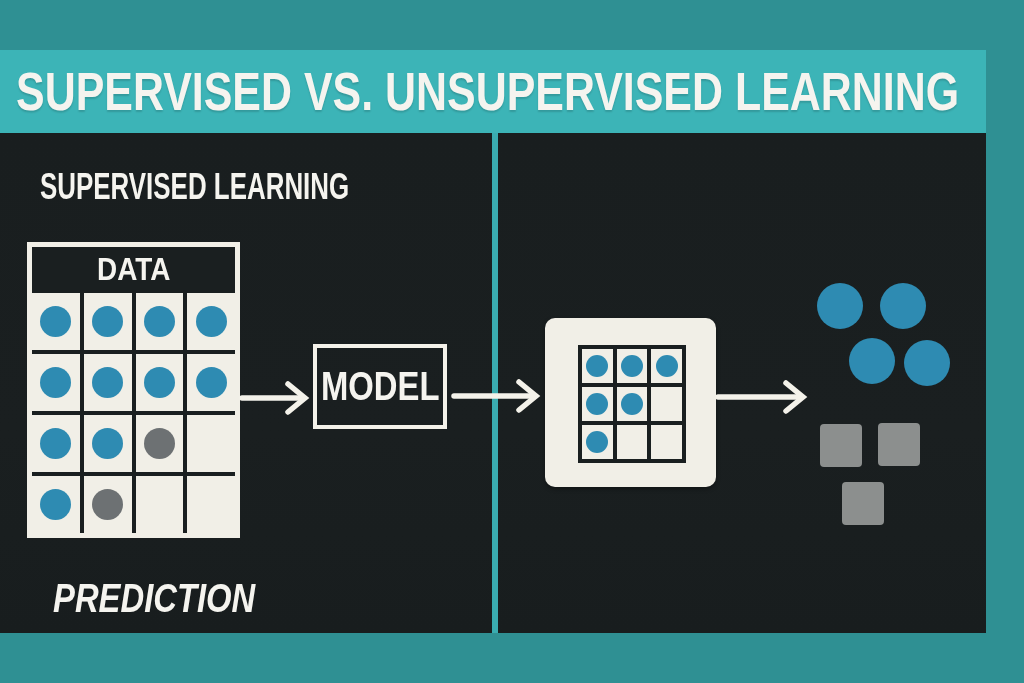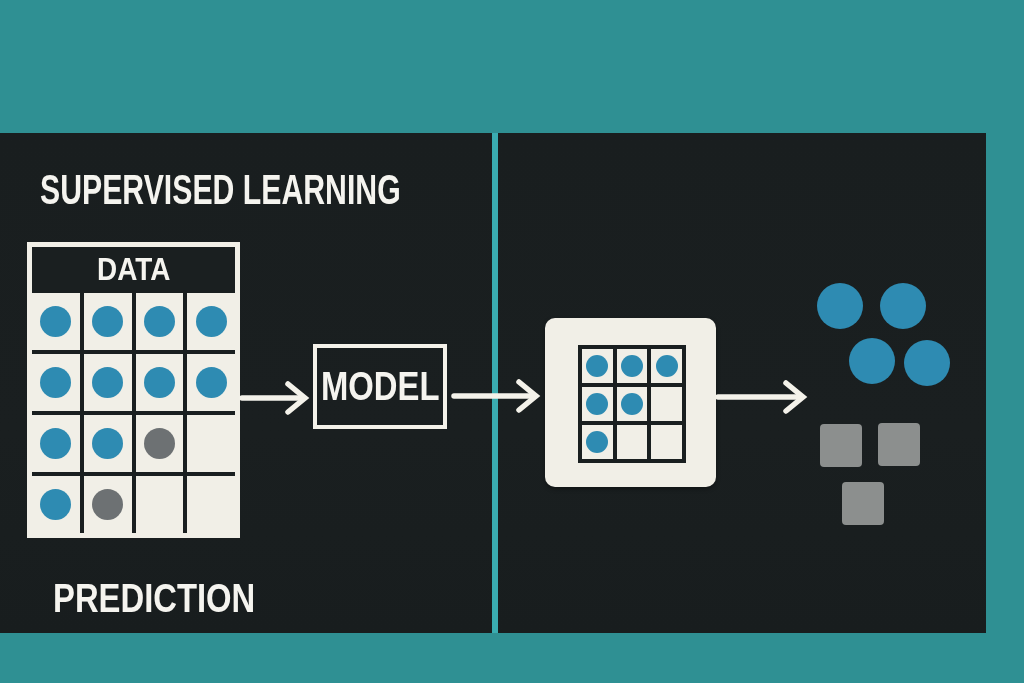--- a/index.html
+++ b/index.html
@@ -35,21 +35,21 @@
   .panels{
     position:absolute;left:0;top:133px;width:986px;height:500px;
     background:linear-gradient(180deg,#191e1f 0%,#1a1f20 60%,#181d1e 100%);
   }
   .divider{
     position:absolute;left:492px;top:133px;width:6px;height:500px;
     background:var(--divider);
   }
 
   .panel-heading{
-    position:absolute;color:var(--text);font-weight:bold;font-size:42px;
+    position:absolute;color:var(--text);font-weight:bold;font-size:36px;
     line-height:1;white-space:nowrap;
   }
   .panel-heading>span{display:inline-block;transform:scaleX(0.72);transform-origin:left center;}
   #left-heading{left:40px;top:169px;}
   #right-heading{left:498px;top:168px;width:488px;text-align:center;}
   #right-heading>span{transform-origin:center center;}
 
   
   .data-table{
     position:absolute;left:27px;top:242px;width:213px;height:296px;
@@ -83,21 +83,21 @@
     border:4px solid var(--arrow);display:flex;align-items:center;justify-content:center;
   }
   .model-box span{
     color:var(--text);font-weight:bold;font-size:40px;
     display:inline-block;transform:scaleX(0.82);
   }
 
   
   .prediction-label{
     position:absolute;left:53px;top:578px;color:var(--text);
-    font-weight:bold;font-size:41px;line-height:1;white-space:nowrap;
+    font-weight:bold;font-size:41px;line-height:1;white-space:nowrap;font-style:italic;
   }
   .prediction-label>span{display:inline-block;transform:scaleX(0.8);transform-origin:left center;}
 
   
   .mini-card{
     position:absolute;left:545px;top:318px;width:171px;height:169px;
     background:var(--cream);border-radius:10px;
     box-shadow:0 2px 4px rgba(0,0,0,0.35);
   }
   .mini-grid{
@@ -124,20 +124,23 @@
   .arrows-overlay polyline, .arrows-overlay line{
     stroke:var(--arrow);stroke-width:5.5;fill:none;
     stroke-linecap:round;stroke-linejoin:miter;
   }
 </style>
 </head>
 <body>
 
 <div id="stage">
 
+  <div class="title-bar">
+    <span class="title-text">SUPERVISED VS. UNSUPERVISED LEARNING</span>
+  </div>
 
   <div class="panels"></div>
   <div class="divider"></div>
 
   <div class="panel-heading" id="left-heading">
     <span>SUPERVISED LEARNING</span>
   </div>
 
   <div class="data-table">
     <div class="data-table-header">

